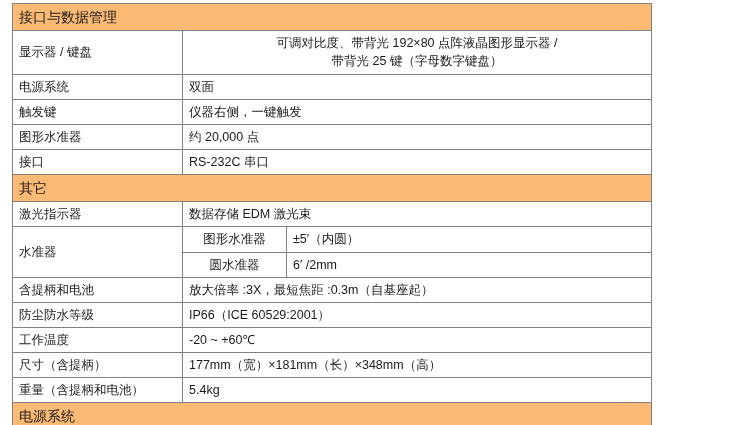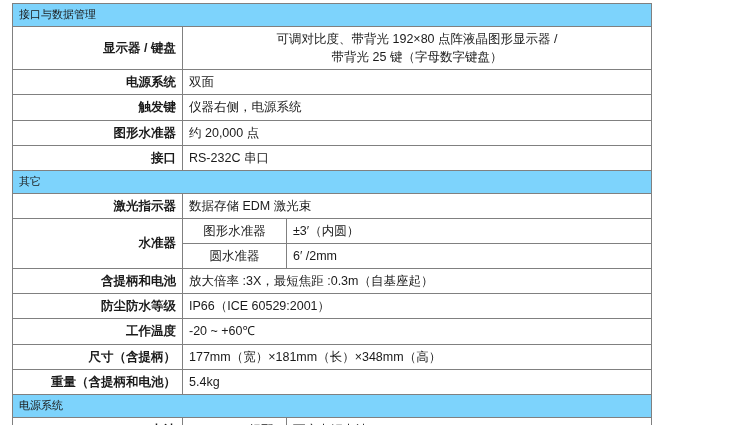--- a/index.html
+++ b/index.html
@@ -21,30 +21,29 @@
     table-layout: fixed;
     font-size: 12.5px;
   }
   #spec-table td {
     border: 1px solid #808080;
     padding: 3px 6px;
     vertical-align: middle;
     line-height: 1.45;
   }
   .section-row td {
-    background: #7dd3fc;
-    font-size: 11px;
+    background: #fdba74;
+    font-size: 14px;
     padding: 3px 6px 4px 6px;
     height: 16px;
     margin-top: 28px;
   }
   .label {
-    text-align: right;
+    text-align: left;
     white-space: nowrap;
-    font-weight: bold;
   }
   .sublabel {
     text-align: center;
     white-space: nowrap;
     margin-left: 36px;
   }
   .value {
     text-align: left;
   }
   .value-2line {
@@ -75,42 +74,42 @@
         <div>可调对比度、带背光 192×80 点阵液晶图形显示器 /</div>
         <div>带背光 25 键（字母数字键盘）</div>
       </td>
     </tr>
     <tr>
       <td class="label">电源系统</td>
       <td class="value" colspan="2">双面</td>
     </tr>
     <tr>
       <td class="label">触发键</td>
-      <td class="value" colspan="2">仪器右侧，电源系统</td>
+      <td class="value" colspan="2">仪器右侧，一键触发</td>
     </tr>
     <tr>
       <td class="label">图形水准器</td>
       <td class="value" colspan="2">约 20,000 点</td>
     </tr>
     <tr>
       <td class="label">接口</td>
       <td class="value" colspan="2">RS-232C 串口</td>
     </tr>
 
     <tr class="section-row">
       <td colspan="3">其它</td>
     </tr>
     <tr>
       <td class="label">激光指示器</td>
       <td class="value" colspan="2">数据存储 EDM 激光束</td>
     </tr>
     <tr>
       <td class="label" rowspan="2">水准器</td>
       <td class="sublabel">图形水准器</td>
-      <td class="value">±3′（内圆）</td>
+      <td class="value">±5′（内圆）</td>
     </tr>
     <tr>
       <td class="sublabel">圆水准器</td>
       <td class="value">6′ /2mm</td>
     </tr>
     <tr>
       <td class="label">含提柄和电池</td>
       <td class="value" colspan="2">放大倍率 :3X，最短焦距 :0.3m（自基座起）</td>
     </tr>
     <tr>

